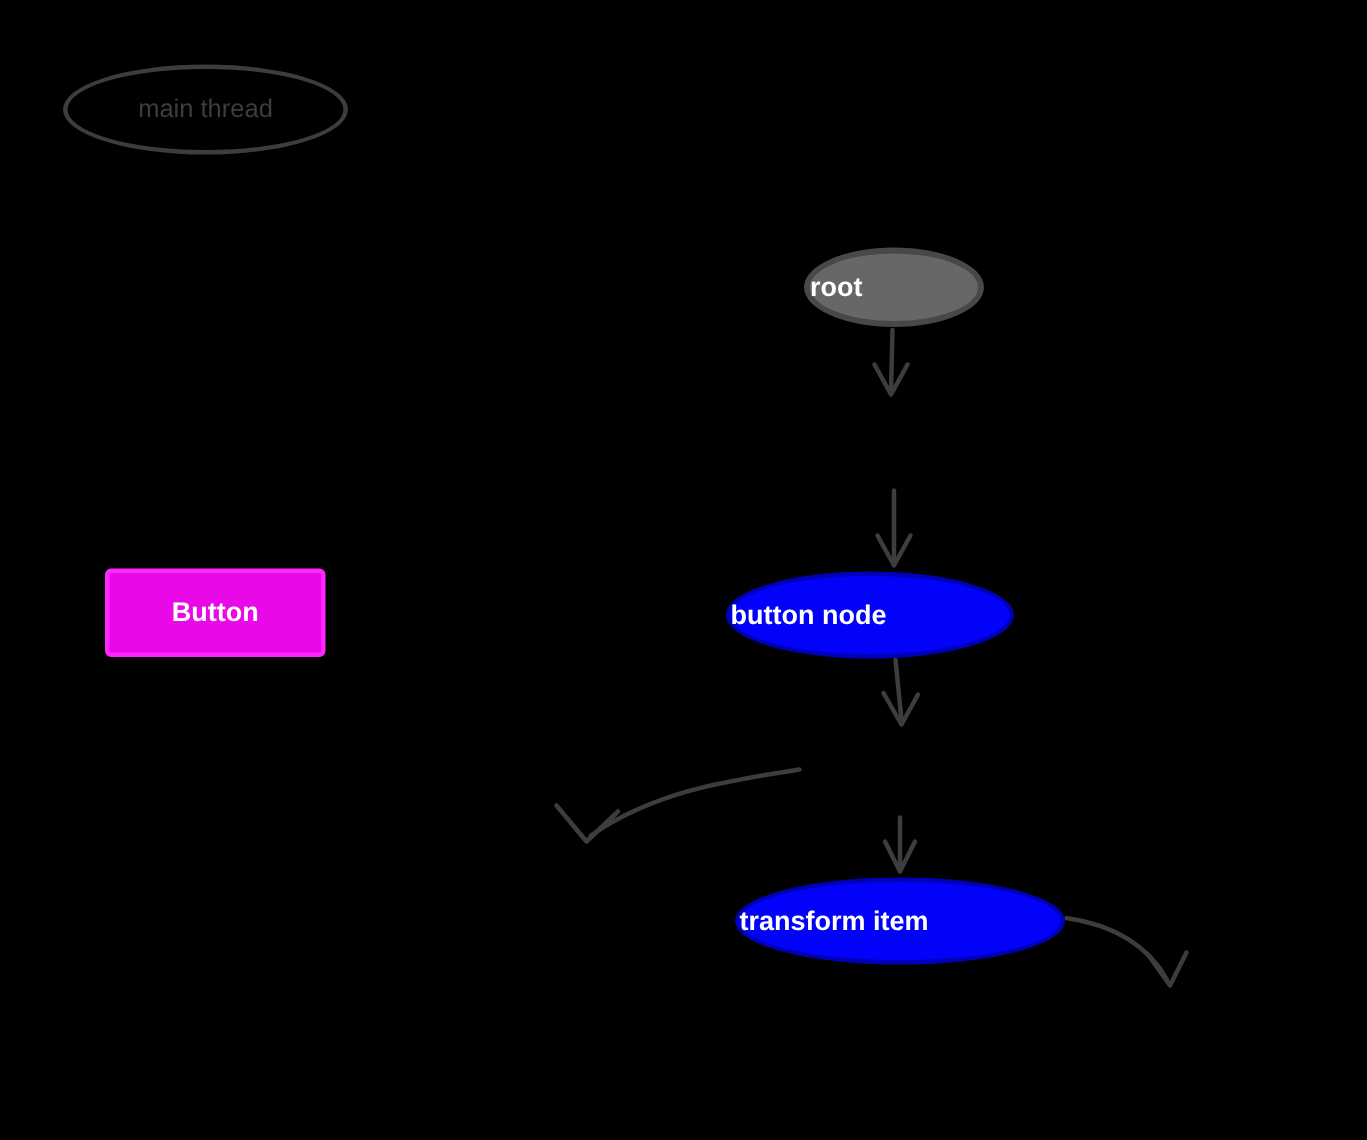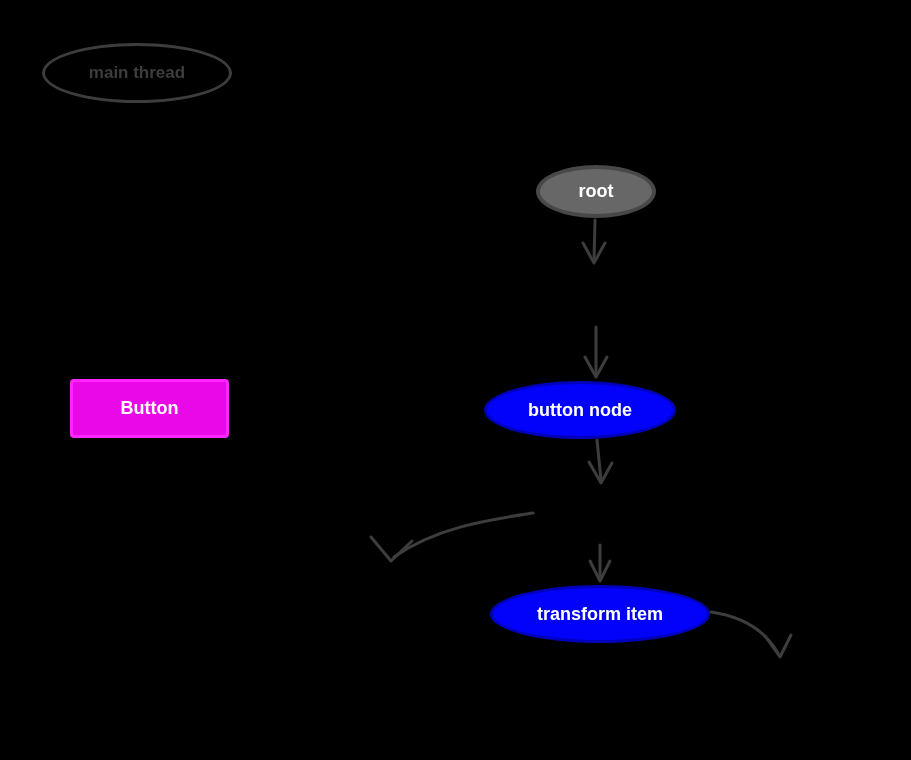--- a/index.html
+++ b/index.html
@@ -21,30 +21,29 @@
   }
   .lane {
     position: absolute;
     box-sizing: border-box;
     border: 3px solid var(--outline-stroke, #3d3d3d);
     border-radius: 50%;
     display: flex;
     align-items: center;
     justify-content: center;
     color: var(--outline-text, #3d3d3d);
-    font-weight: bold;
+    font-weight: normal;
     font-size: 17px;
   }
   .node {
     position: absolute;
     box-sizing: border-box;
     border-radius: 50%;
     display: flex;
     align-items: center;
-    justify-content: center;
     color: var(--node-text, #fff);
     font-weight: bold;
     font-size: 18px;
     white-space: nowrap;
   }
   .node.gray { background: var(--gray-fill, #676767); border: 4px solid var(--gray-border, #484848); }
   .node.blue { background: var(--blue-fill, #0202fa); border: 3px solid var(--blue-border, #0000bb); }
   .node.red  { background: var(--red-fill, #f80000);  border: 3px solid var(--red-border, #c40000); }
   .rect-shape {
     position: absolute;
@@ -114,18 +113,18 @@
     <span>button node</span>
   </div>
 
 
 
   <div class="node blue" style="left:490px; top:585px; width:220px; height:58px;">
     <span>transform item</span>
   </div>
 
 
-  <div class="rect-shape" style="left:70px; top:379px; width:159px; height:59px;justify-content:center;">
+  <div class="rect-shape" style="left:70px; top:379px; width:147px; height:59px;justify-content:center;">
     <span>Button</span>
   </div>
 
 
 </div>
 
 </body></html>

